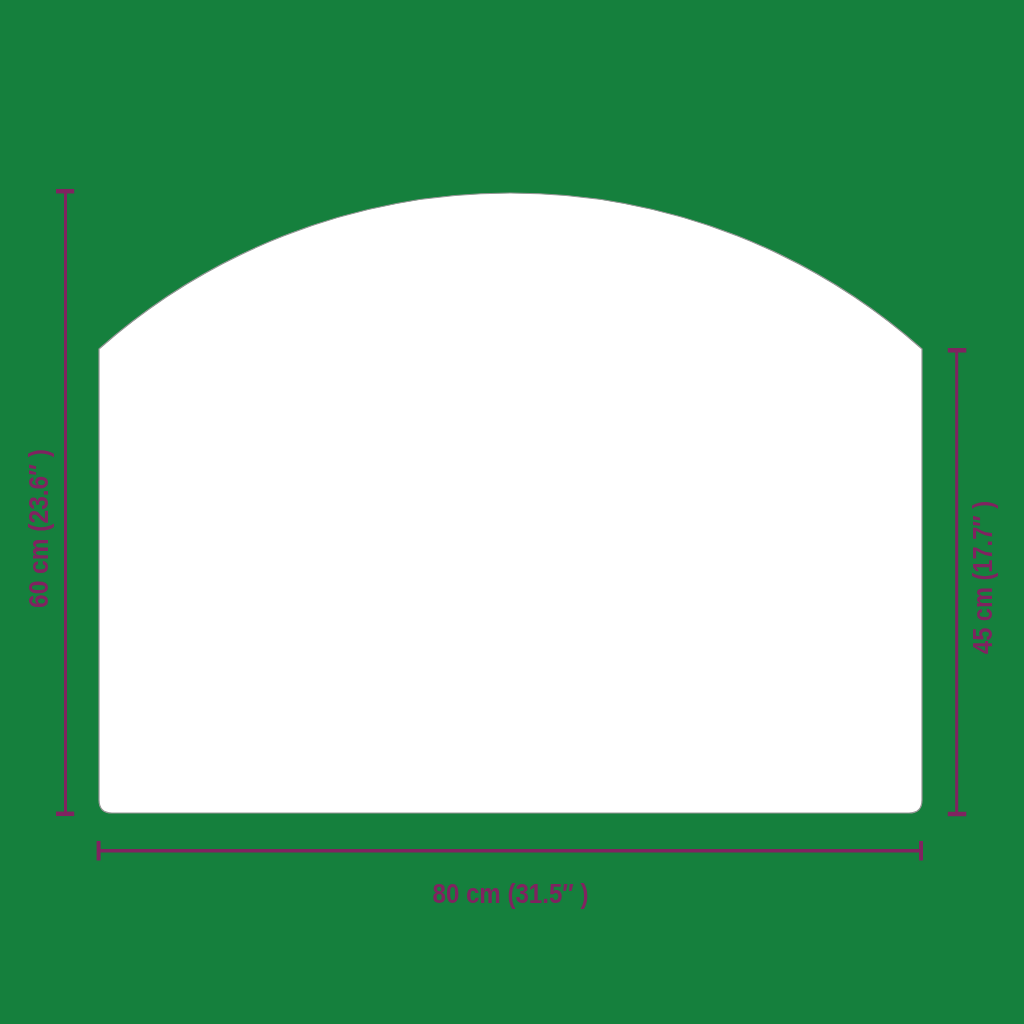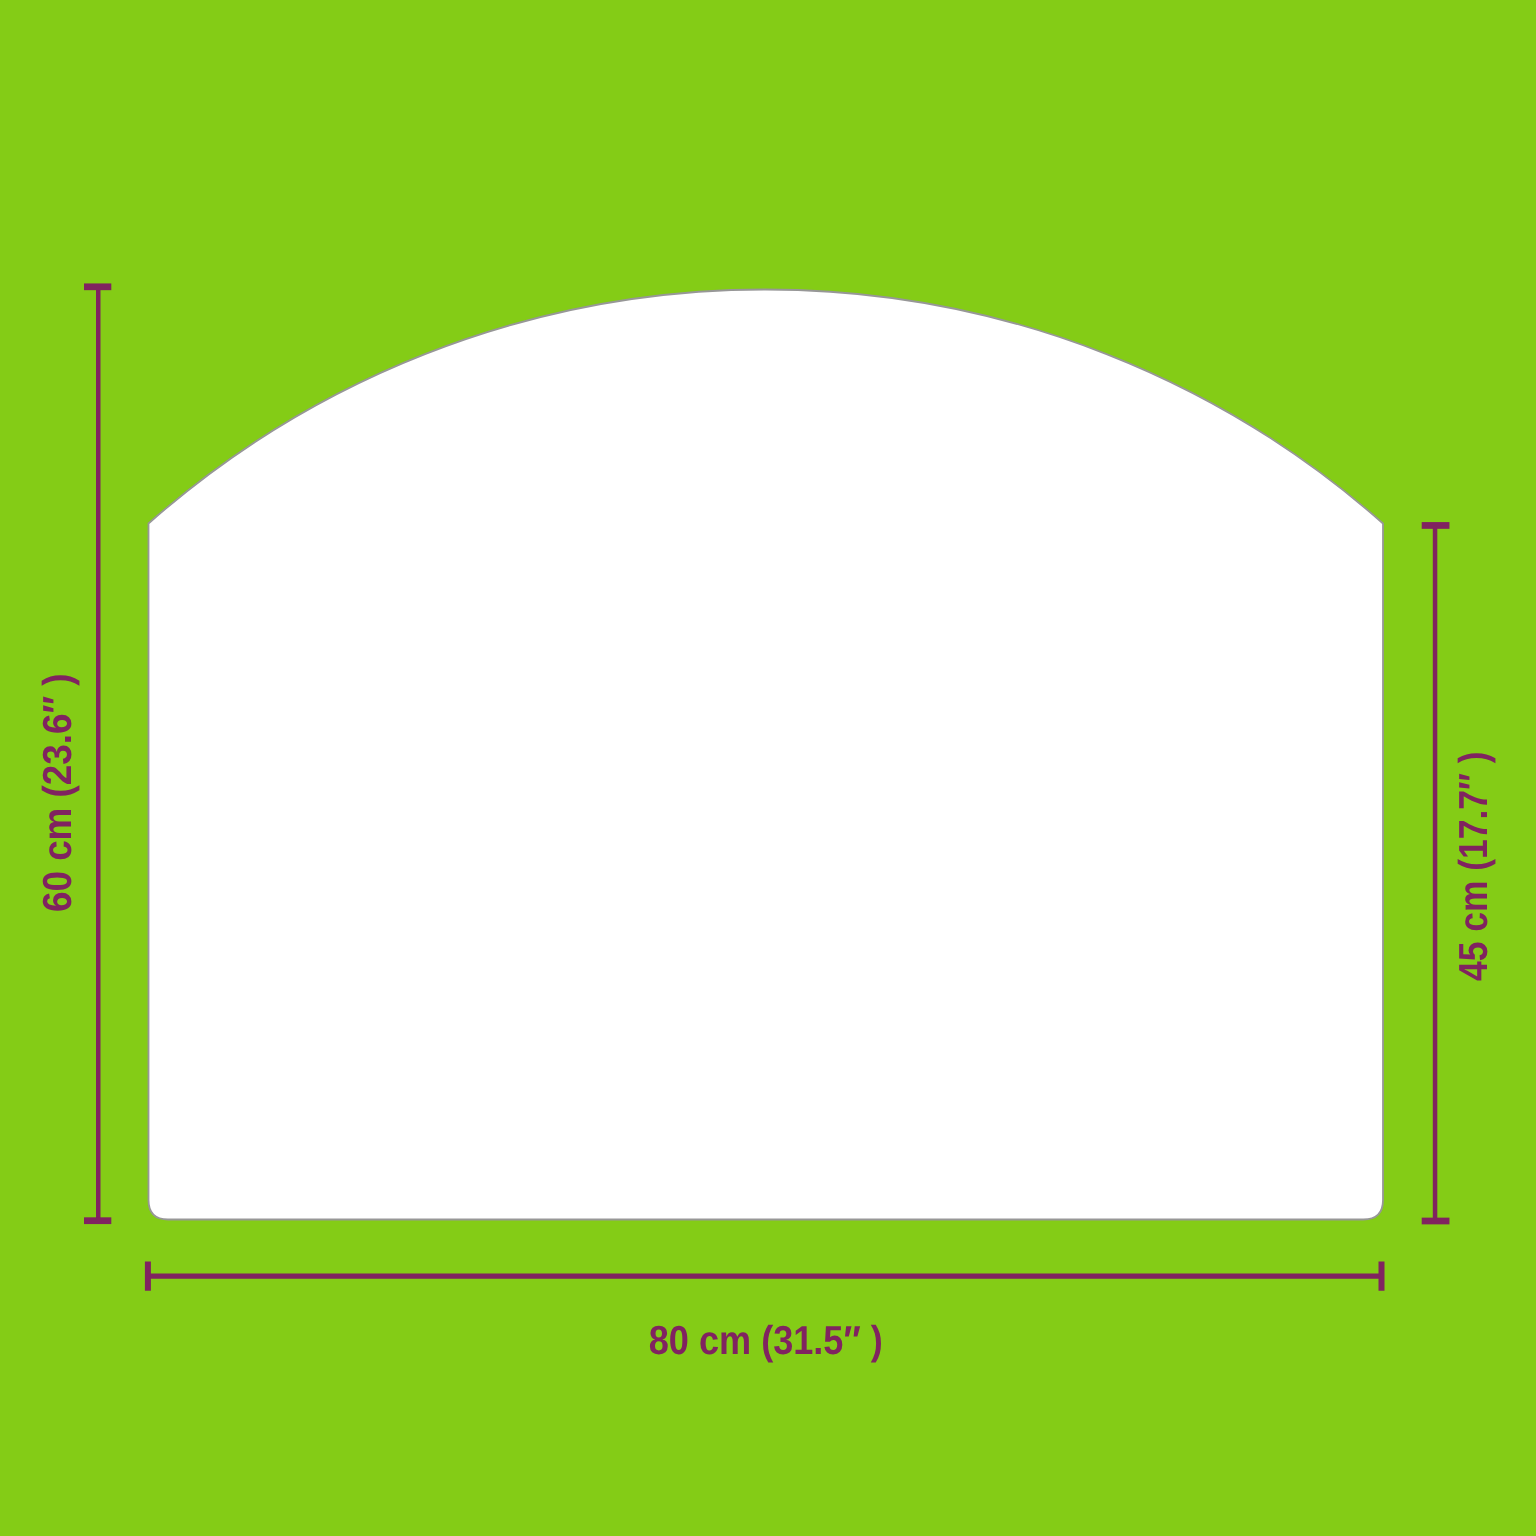--- a/index.html
+++ b/index.html
@@ -1,16 +1,16 @@
 <!DOCTYPE html>
 <html><head>
 <meta charset="utf-8">
 <style>
   html,body{margin:0;padding:0;background:#ffffff;}
-  .page{position:relative;width:1024px;height:1024px;background:#84cc16;overflow:hidden;}
+  .page{position:relative;width:1024px;height:1024px;background:#15803d;overflow:hidden;}
   svg{display:block;}
   text{font-family:"Liberation Sans",sans-serif;font-weight:bold;}
 </style>
 </head>
 <body>
 
 <div class="page">
 <svg width="1024" height="1024" viewBox="0 0 1024 1024">
 
   <path d="M 99 800 L 99 349 A 620.7 620.7 0 0 1 922 349 L 922 800 Q 922 813 909 813 L 112 813 Q 99 813 99 800 Z" fill="#ffffff" stroke="#979797" stroke-width="1.2"></path>

